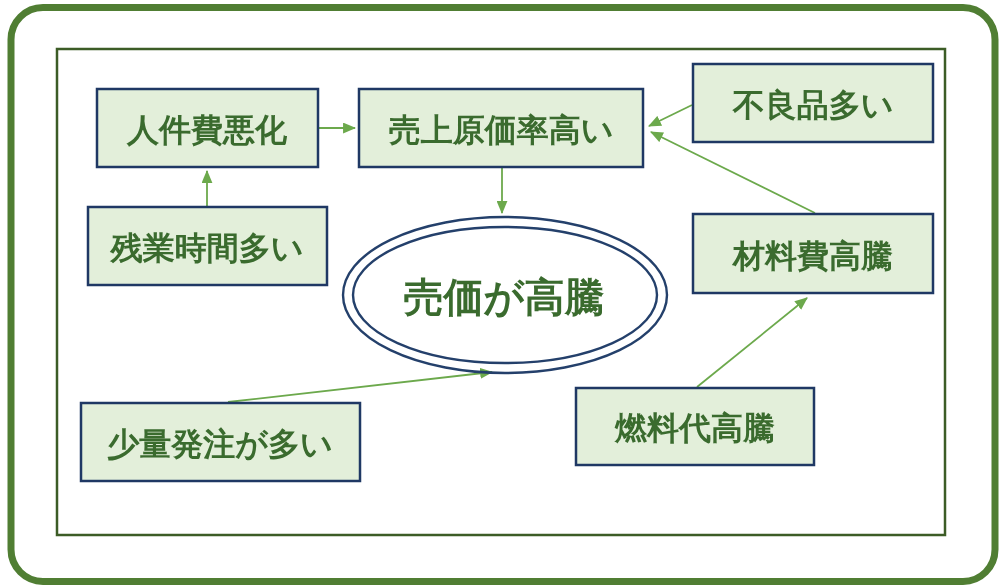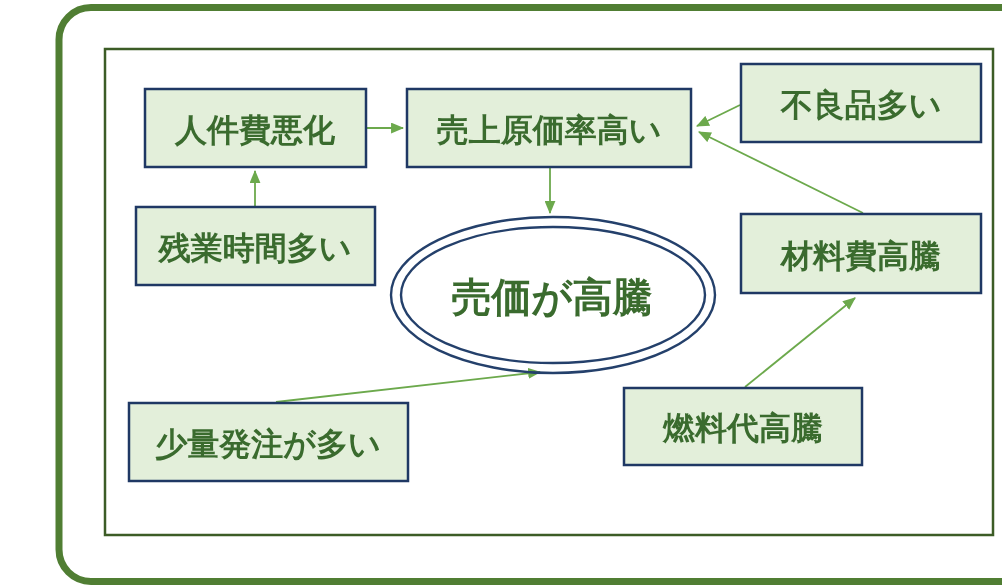--- a/index.html
+++ b/index.html
@@ -7,21 +7,20 @@
     padding: 0;
     width: 1002px;
     height: 587px;
     background: #ffffff;
     font-family: "DejaVu Sans", "Liberation Sans", sans-serif;
   }
   #stage {
     position: relative;
     width: 822px;
     height: 587px;
-    margin-left: 48px;
   }
   svg { display: block; }
   .outer-border {
     fill: none;
     stroke: var(--outer_border, #507e33);
     stroke-width: 7;
   }
   .inner-frame {
     fill: none;
     stroke: var(--inner_border, #3c5c26);

